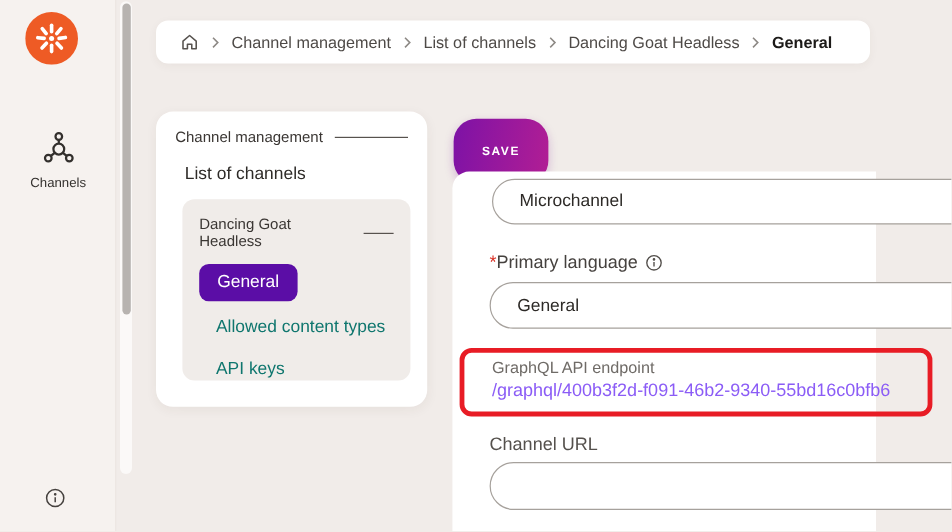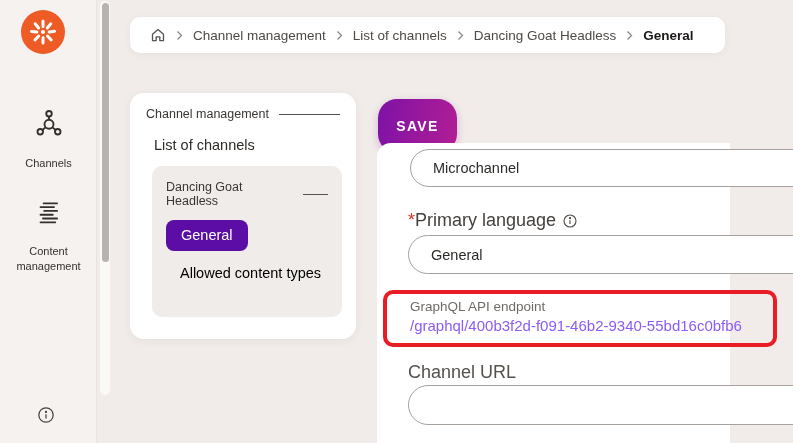--- a/index.html
+++ b/index.html
@@ -11,21 +11,21 @@
   *{margin:0;padding:0;box-sizing:border-box;}
   html,body{overflow:hidden;}
   body{font-family:"Liberation Sans",sans-serif;background:var(--page-bg);}
   #app{position:relative;width:793px;height:443px;background:var(--page-bg);overflow:hidden;}
 
   
   .sidebar{position:absolute;left:0;top:0;width:97px;height:443px;background:var(--sidebar-bg);border-right:1px solid #eae4e0;}
   .logo{position:absolute;left:21px;top:10px;width:44px;height:44px;border-radius:50%;cursor:pointer;}
   .nav-item{position:absolute;left:0;width:97px;display:flex;flex-direction:column;align-items:center;cursor:pointer;color:#3a3734;}
   .nav-item .nicon{color:#33302d;}
-  .nav-item .nlabel{font-size:11px;line-height:14.5px;text-align:center;margin-top:18px;max-width:88px;color:#34312e;}
+  .nav-item .nlabel{font-size:11px;line-height:14.5px;text-align:center;margin-top:8px;max-width:88px;color:#34312e;}
   .info-btn{position:absolute;left:36px;top:405px;width:20px;height:20px;cursor:pointer;color:#45413e;}
 
   
   .scroll-track{position:absolute;left:100px;top:1px;width:10px;height:394px;background:#fbf9f8;border-radius:5px;}
   .scroll-thumb{position:absolute;left:1.5px;top:2px;width:7px;height:259px;background:var(--scrollbar-thumb);border-radius:3.5px;}
 
   
   .breadcrumb{position:absolute;left:130px;top:17px;width:595px;height:36px;background:#fff;border-radius:10px;
     box-shadow:0 2px 8px rgba(70,50,40,.05);display:flex;align-items:center;padding-left:20px;gap:10px;
     font-size:13.5px;color:var(--breadcrumb-text);white-space:nowrap;}
@@ -38,37 +38,37 @@
   .tree-card{position:absolute;left:130px;top:93px;width:226px;height:246px;background:#fff;border-radius:14px;
     box-shadow:0 2px 10px rgba(70,50,40,.06);padding:14px 14px 14px 16px;}
   .tree-head{display:flex;align-items:center;}
   .tree-head .thlabel{font-size:12.5px;color:#3a3633;}
   .tree-head .thline{flex:1;border-top:1.5px solid #57524e;margin-left:10px;margin-right:2px;}
   .tree-list-label{font-size:14.5px;color:#2e2b28;margin:16px 0 0 8px;cursor:pointer;}
   .inner-card{margin:13px 0 0 6px;background:var(--inner-card-bg);border-radius:10px;padding:14px;height:151px;}
   .channel-row{display:flex;align-items:center;}
   .channel-row .chlabel{font-size:12.5px;color:#3a3633;}
   .channel-row .chline{width:26px;border-top:1.5px solid #57524e;margin-left:9px;}
-  .tree-item{font-size:14.5px;color:#000000;cursor:pointer;}
+  .tree-item{font-size:14.5px;color:#0f766e;cursor:pointer;}
   .tree-item.selected{display:inline-block;margin:12px 0 0 0;background:var(--accent-purple);color:#fff;
     border-radius:8px;padding:7px 15px 8px;}
   .tree-item.plain{margin:14px 0 0 14px;}
   .tree-item.plain2{margin:19px 0 0 14px;}
 
   
   .main-panel{position:absolute;left:377px;top:143px;width:353px;height:300px;background:var(--panel-bg);
     border-radius:14px 0 0 0;}
   .save-btn{position:absolute;left:378px;top:99px;width:79px;height:54px;border:none;border-radius:19px;
     background:linear-gradient(100deg,var(--save-grad-start),var(--save-grad-end));color:#fff;font-family:"Liberation Sans",sans-serif;
-    font-size:14px;font-weight:700;letter-spacing:1.3px;cursor:pointer;box-shadow:0 3px 8px rgba(125,18,150,.25);}
+    font-size:10px;font-weight:700;letter-spacing:1.3px;cursor:pointer;box-shadow:0 3px 8px rgba(125,18,150,.25);}
   .field{position:absolute;height:38px;background:#fff;border:1px solid var(--input-border);border-radius:19px;
     display:flex;align-items:center;padding-left:22px;font-size:14.5px;color:var(--text-dark);cursor:pointer;}
   .field.f-microchannel{left:33px;top:6px;width:410px;}
   .field.f-language{left:31px;top:92px;width:412px;height:39px;border-radius:20px;}
-  .field-label{position:absolute;font-size:18px;color:#45413e;display:flex;align-items:center;gap:6px;}
+  .field-label{position:absolute;font-size:15px;color:#45413e;display:flex;align-items:center;gap:6px;}
   .lbl-language{left:31px;top:67px;}
   .req{color:var(--required-red);}
   .info-icon{display:flex;align-items:center;color:#524e4a;cursor:pointer;}
   .annotation-box{position:absolute;left:6px;top:147px;width:394px;height:57px;border:4px solid var(--annotation-red);
     border-radius:10px;padding:5px 10px 0 23px;}
   .ro-label{font-size:13.5px;color:var(--text-gray);}
   .ro-value{font-size:15px;color:#8b5cf6;margin-top:3px;white-space:nowrap;}
   .lbl-preview{left:31px;top:219px;color:#55514d;}
   .preview-input{position:absolute;left:31px;top:242px;width:412px;height:40px;border:1px solid var(--input-border);
     border-radius:20px;background:#fff;padding:0 22px;font-family:"Liberation Sans",sans-serif;font-size:14.5px;color:var(--text-dark);}
@@ -105,33 +105,20 @@
           <circle cx="5" cy="19" r="2.2"></circle>
           <circle cx="19" cy="19" r="2.2"></circle>
           <line x1="12" y1="6.8" x2="12" y2="9.4"></line>
           <line x1="9.3" y1="15.5" x2="6.6" y2="17.6"></line>
           <line x1="14.7" y1="15.5" x2="17.4" y2="17.6"></line>
         </svg>
       </span>
       <span class="nlabel">Channels</span>
     </div>
 
-    <div class="nav-item" style="top:199px;">
-      <span class="nicon">
-        <svg width="27" height="27" viewBox="0 0 22 22" fill="none" stroke="currentColor" stroke-width="1.5" stroke-linecap="round">
-          <line x1="7" y1="3.5" x2="18" y2="3.5"></line>
-          <line x1="4.5" y1="6.6" x2="15.5" y2="6.6"></line>
-          <line x1="7.5" y1="9.7" x2="18" y2="9.7"></line>
-          <line x1="4.5" y1="12.8" x2="14.5" y2="12.8"></line>
-          <line x1="6.5" y1="15.9" x2="18" y2="15.9"></line>
-          <line x1="4.5" y1="19" x2="16.5" y2="19"></line>
-        </svg>
-      </span>
-      <span class="nlabel">Content management</span>
-    </div>
 
 
     <div class="info-btn">
       <svg width="20" height="20" viewBox="0 0 24 24" fill="none" stroke="currentColor" stroke-width="1.5">
         <circle cx="12" cy="12" r="8.6"></circle>
         <circle cx="12" cy="8.3" r="0.6" fill="currentColor"></circle>
         <line x1="12" y1="11.2" x2="12" y2="16.2"></line>
       </svg>
     </div>
   </div>
@@ -178,20 +165,21 @@
       <span class="thline"></span>
     </div>
     <div class="tree-list-label">List of channels</div>
     <div class="inner-card">
       <div class="channel-row">
         <span class="chlabel">Dancing Goat Headless</span>
         <span class="chline"></span>
       </div>
       <div class="tree-item selected">General</div>
       <div class="tree-item plain">Allowed content types</div>
+      <div class="tree-item plain2">API keys</div>
     </div>
   </div>
 
   <button class="save-btn">SAVE</button>
 
   <div class="main-panel">
 
     <div class="field f-microchannel">
       <span>Microchannel</span>
     </div>

